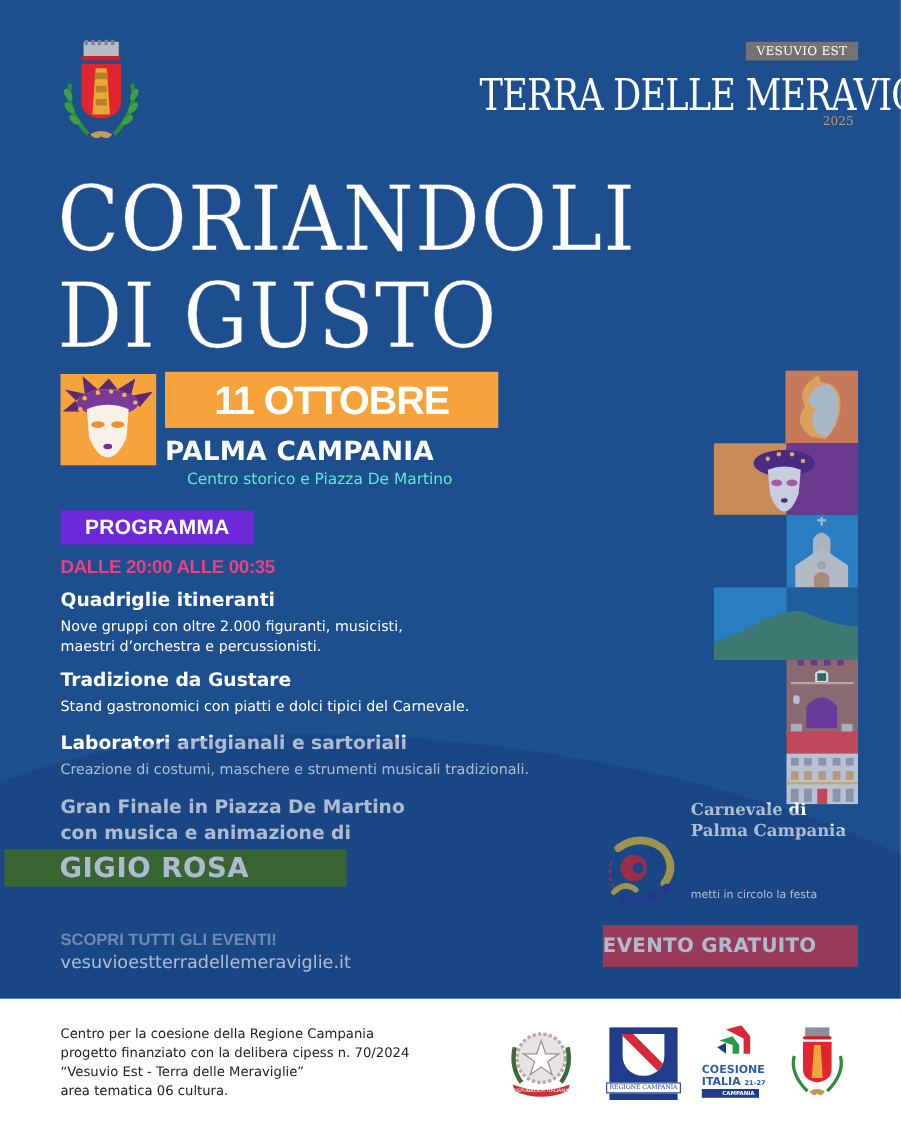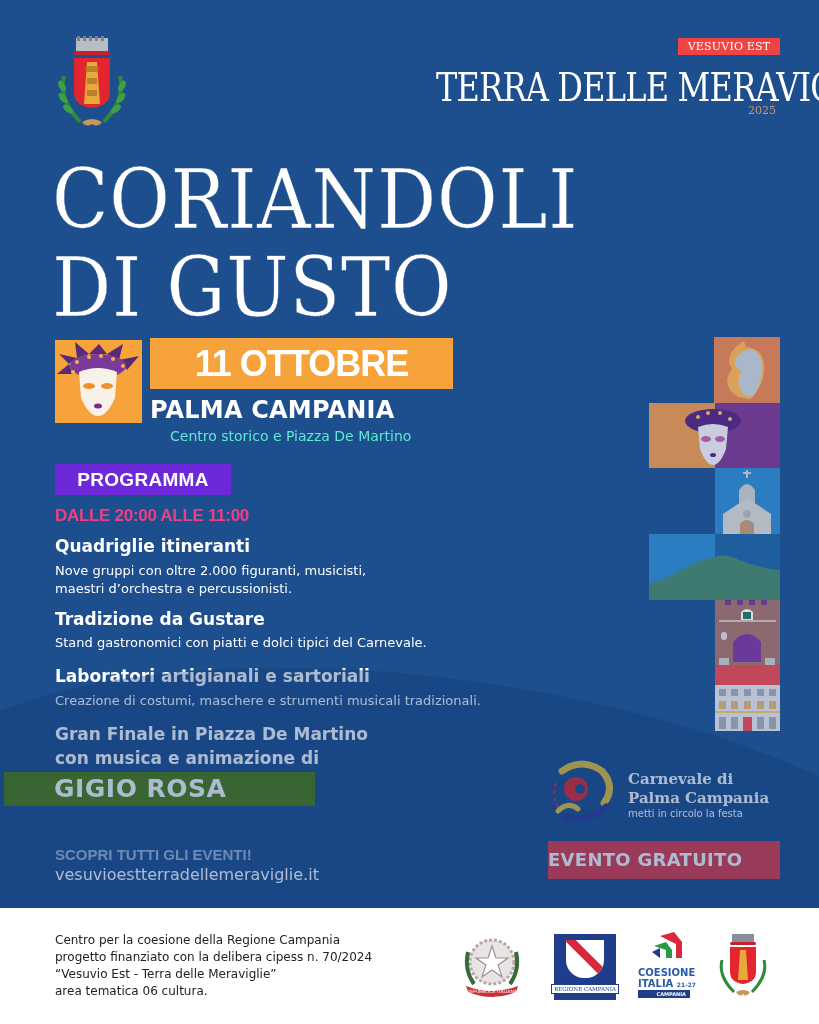--- a/index.html
+++ b/index.html
@@ -7,21 +7,21 @@
   body { font-family: "DejaVu Sans", sans-serif; background: #ffffff; position: relative; }
   .poster { position: absolute; left: 0; top: 0; width: 819px; height: 908px; background: #1d4e8d; overflow: hidden; }
   .poster::after { content: ""; position: absolute; left: -100px; top: 680px; width: 1100px; height: 400px; border-radius: 50%; background: rgba(20,60,120,0.35); transform: rotate(8deg); pointer-events: none; }
   .footer-strip { position: absolute; left: 0; top: 908px; width: 819px; height: 116px; background: #ffffff; }
   .abs { position: absolute; }
 
   
   .crest { left: 54px; top: 36px; width: 76px; height: 96px; }
 
   
-  .badge-ve { left: 678px; top: 38px; width: 102px; height: 17px; background: #ef4444; color: #fff; font-family: "DejaVu Serif", serif; font-size: 11px; text-align: center; line-height: 17px; letter-spacing: 0.2px; }
+  .badge-ve { left: 678px; top: 38px; width: 102px; height: 17px; background: #737373; color: #fff; font-family: "DejaVu Serif", serif; font-size: 11px; text-align: center; line-height: 17px; letter-spacing: 0.2px; }
   .brand-title { left: 436px; top: 62px; width: 346px; color: #fff; font-family: "DejaVu Serif", serif; font-size: 40px; font-weight: 100; letter-spacing: -1px; transform: scaleX(0.8); transform-origin: left; white-space: nowrap; line-height: 50px; }
   .brand-year { left: 748px; top: 104px; color: #c99a6f; font-family: "DejaVu Serif", serif; font-size: 11px; }
   .brand-sub { right: 38px; top: 130px; width: 400px; text-align: right; color: #fff; font-size: 11px; font-weight: bold; line-height: 17px; }
 
   
   .title { left: 52px; top: 156px; color: #fff; font-family: "DejaVu Serif", serif; font-weight: 100; font-size: 82px; line-height: 88px; letter-spacing: 1px; transform: scaleX(0.9); transform-origin: left; -webkit-text-stroke: 0.4px #1d4e8d; }
 
   
   .mask-box { left: 55px; top: 340px; width: 87px; height: 83px; background: #f7a33b; }
   .date-box { left: 150px; top: 338px; width: 303px; height: 51px; background: #f7a33b; color: #fff; font-family: "Liberation Sans", sans-serif; font-weight: bold; font-size: 36px; text-align: center; line-height: 51px; transform: none; letter-spacing: -1px; }
@@ -37,21 +37,21 @@
   .gigio { left: 4px; top: 772px; width: 311px; height: 34px; background: #4d7c0f; color: #fff; font-size: 25px; font-weight: bold; line-height: 34px; padding-left: 50px; letter-spacing: 0.5px; }
 
   .scopri { left: 55px; top: 846px; color: #9eb4d4; font-family: "Liberation Sans", sans-serif; font-weight: bold; font-size: 15px; }
   .website { left: 55px; top: 865px; color: #fff; font-size: 16px; }
 
   
   .tile { position: absolute; }
 
   
   .carn-logo { left: 548px; top: 757px; width: 68px; height: 68px; }
-  .carn-title { left: 628px; top: 770px; color: #fff; font-family: "DejaVu Serif", serif; font-weight: bold; font-size: 15px; line-height: 19px; }
+  .carn-title { left: 628px; top: 727px; color: #fff; font-family: "DejaVu Serif", serif; font-weight: bold; font-size: 15px; line-height: 19px; }
   .carn-sub { left: 628px; top: 808px; color: #fff; font-size: 10px; }
   .gratuito { left: 548px; top: 841px; width: 232px; height: 38px; background: #e03a48; color: #fff; font-size: 18px; font-weight: bold; text-align: left; line-height: 38px; letter-spacing: 0.3px; }
 
   
   .foot-text { left: 55px; top: 932px; color: #222; font-size: 12px; line-height: 17px; }
   .foot-logo { position: absolute; }
 </style>
 </head>
 <body>
 
@@ -123,21 +123,21 @@
       <ellipse cx="52" cy="46" rx="6" ry="3" fill="#f0902a"></ellipse>
       <ellipse cx="43" cy="66" rx="4" ry="2.5" fill="#7a2a8a"></ellipse>
     </svg>
   </div>
 
   <div class="abs date-box">11 OTTOBRE</div>
   <div class="abs city">PALMA CAMPANIA</div>
   <div class="abs city-sub">Centro storico e Piazza De Martino</div>
 
   <div class="abs prog-badge">PROGRAMMA</div>
-  <div class="abs hours">DALLE 20:00 ALLE 11:00</div>
+  <div class="abs hours">DALLE 20:00 ALLE 00:35</div>
 
   <div class="abs item-h" style="top:536px;">Quadriglie itineranti</div>
   <div class="abs item-d" style="top:562px;">
     <div>Nove gruppi con oltre 2.000 figuranti, musicisti,</div>
     <div>maestri d’orchestra e percussionisti.</div>
   </div>
 
   <div class="abs item-h" style="top:609px;">Tradizione da Gustare</div>
   <div class="abs item-d" style="top:634px;">Stand gastronomici con piatti e dolci tipici del Carnevale.</div>
 

